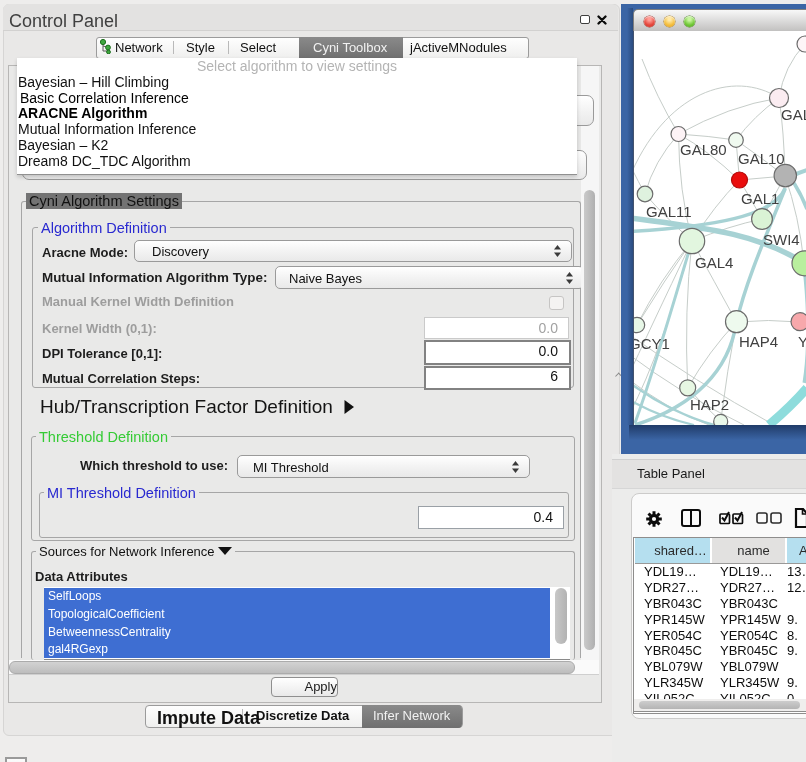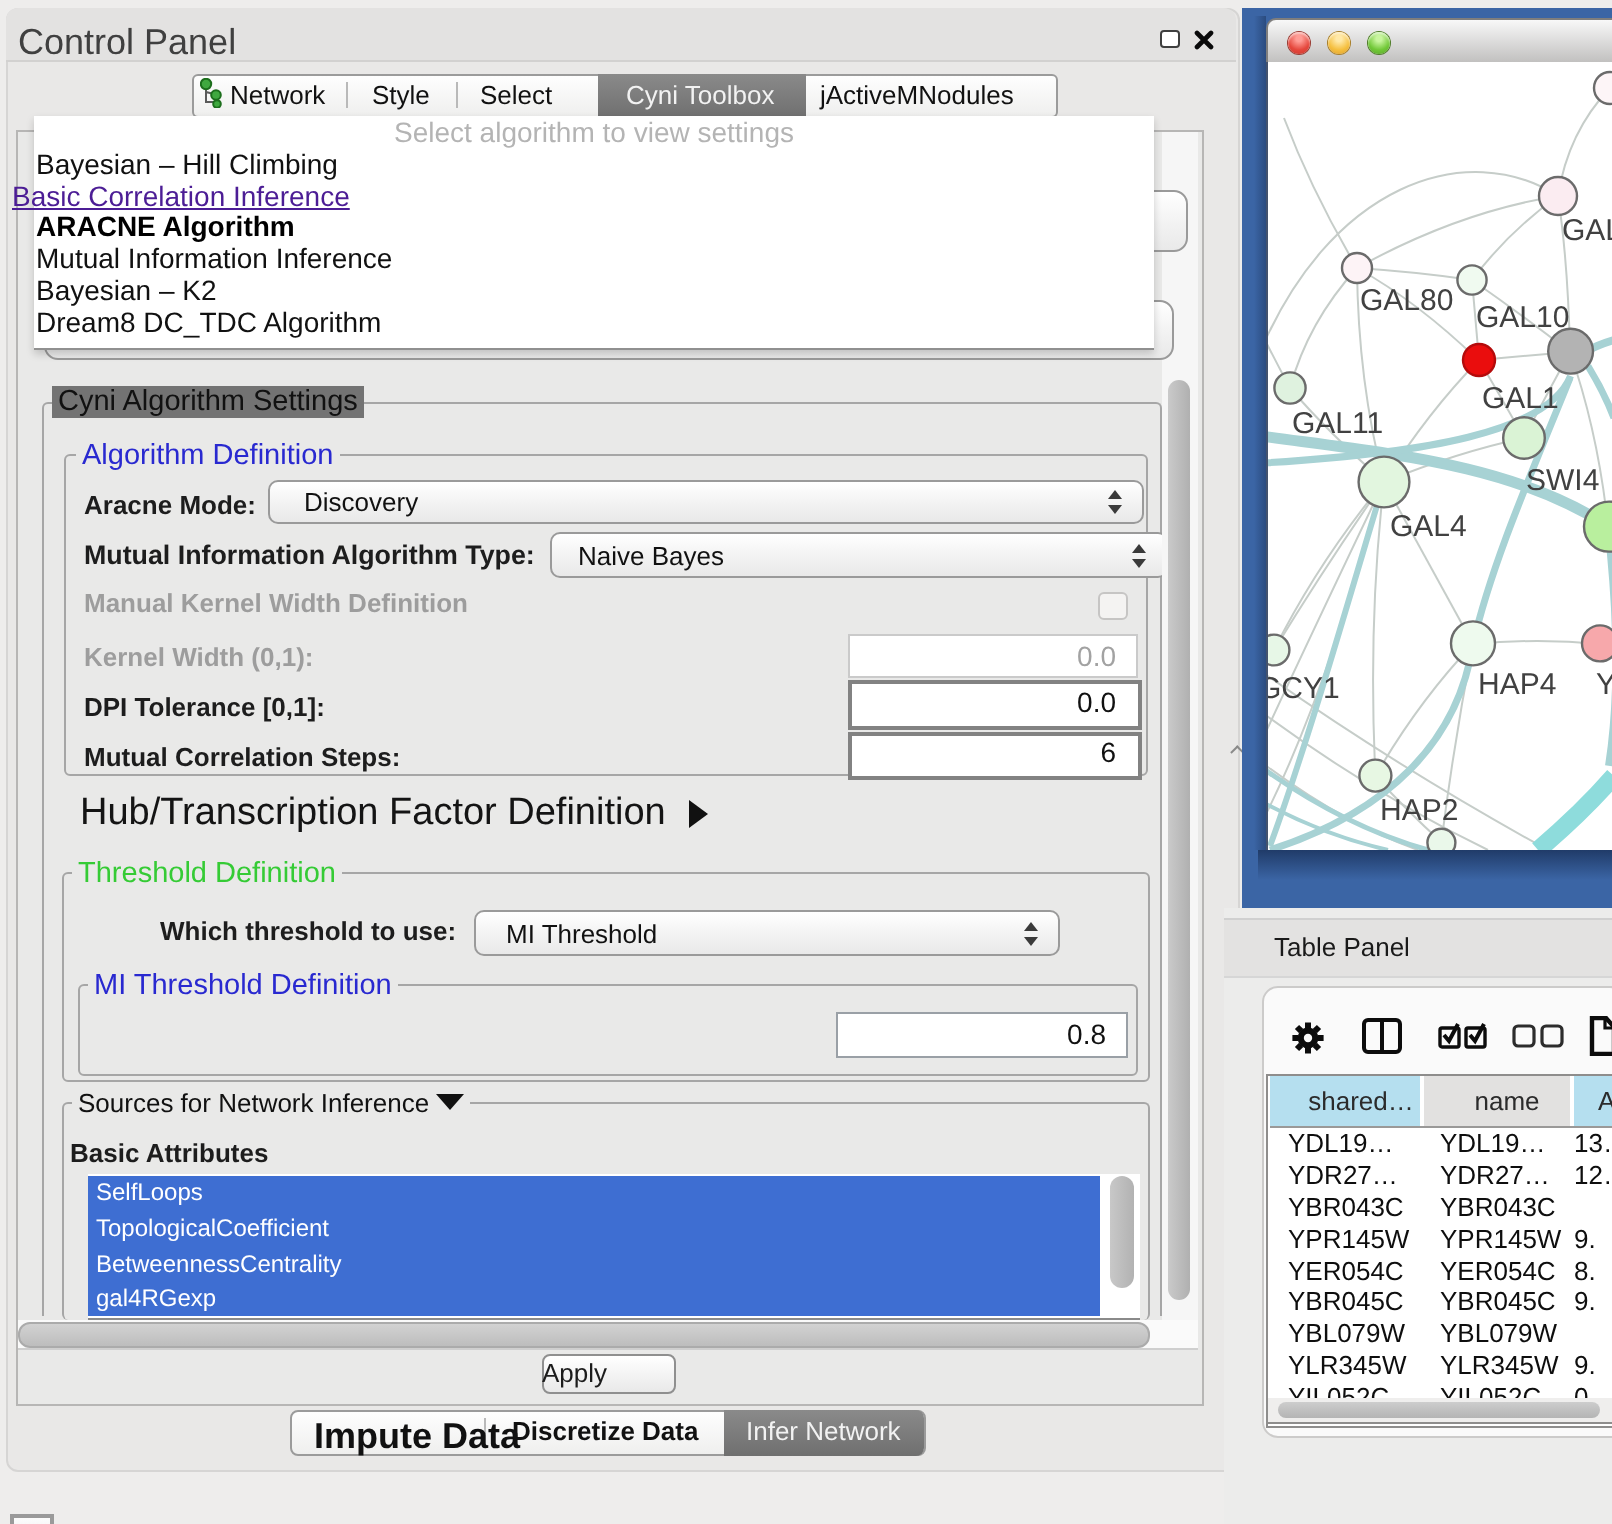--- a/index.html
+++ b/index.html
@@ -107,28 +107,28 @@
   <svg class="stepper" viewBox="0 0 9 12">
         <path d="M4.5 0 L8 4.5 L1 4.5 Z" fill="#3a3a3a"></path>
         <path d="M4.5 12 L8 7.5 L1 7.5 Z" fill="#3a3a3a"></path>
       </svg>
 </div>
 
 <div class="grp" style="left:39px;top:492px;width:528px;height:44px;"></div>
 <div class="grt" style="left:44px;top:485px;background:#e9e9e8;font-size:14.5px;color:#2929d0;">MI Threshold Definition</div>
 <div class="field" style="left:418px;top:506px;width:144px;height:21px;border:1.5px solid #9aa0a6;"></div>
 <div class="abs" style="left:418px;top:506px;width:142px;height:23px;">
-      <span style="position:absolute;right:7px;top:3px;font-size:14px;color:#111;">0.8</span>
+      <span style="position:absolute;right:7px;top:3px;font-size:14px;color:#111;">0.4</span>
     </div>
 
 <div class="grp" style="left:31px;top:551px;width:542px;height:108px;border-bottom:none;"></div>
 <div class="grt" style="left:36px;top:544px;background:#e9e9e8;font-size:13px;color:#111;">Sources for Network Inference <svg width="14" height="8" viewBox="0 0 14 8" style="vertical-align:1px">
         <path d="M0 0 L14 0 L7 8 Z" fill="#111"></path>
       </svg></div>
-<div class="lbl abs" style="left:35px;top:569px;">Basic Attributes</div>
+<div class="lbl abs" style="left:35px;top:569px;">Data Attributes</div>
 
 <div class="abs" style="left:44px;top:587px;width:526px;height:72px;background:#fff;border-bottom:1px solid #8a8a8a;"></div>
 <div class="abs" style="left:44px;top:588px;width:506px;height:70px;background:#3e6ed2;"></div>
 <div class="abs" style="left:48px;top:589px;font-size:12px;color:#fff;">SelfLoops</div>
 <div class="abs" style="left:48px;top:607px;font-size:12px;color:#fff;">TopologicalCoefficient</div>
 <div class="abs" style="left:48px;top:625px;font-size:12px;color:#fff;">BetweennessCentrality</div>
 <div class="abs" style="left:48px;top:642px;font-size:12px;color:#fff;">gal4RGexp</div>
 <div class="abs" style="left:555px;top:588px;width:12px;height:56px;background:linear-gradient(90deg,#c8c8c8,#b2b2b2);border-radius:6px;"></div>
 
 <div class="abs" style="left:9px;top:660px;width:590px;height:14px;background:#fafafa;border-bottom:1px solid #cfcfcf;"></div>
@@ -137,28 +137,28 @@
 <div class="abs" style="left:581px;top:66px;width:18px;height:594px;background:#f6f6f6;"></div>
 <div class="abs" style="left:584px;top:190px;width:11px;height:460px;background:linear-gradient(90deg,#cacaca,#b0b0b0);border-radius:6px;"></div>
 
 <div class="combo" style="left:22px;top:95px;width:570px;height:29px;border-radius:7px;"></div>
 <div class="combo" style="left:22px;top:150px;width:563px;height:28px;border-radius:7px;"></div>
 <div class="abs" style="left:26px;top:158px;font-size:13px;color:#111;">g</div>
 
 <div class="abs" style="left:17px;top:58px;width:560px;height:116px;background:#fff;border-bottom:1.5px solid #909090;box-shadow:0 2px 4px rgba(0,0,0,0.18);"></div>
 <div class="abs" style="left:17px;top:58px;width:560px;height:17px;font-size:14px;color:#b4b4b4;text-align:center;">Select algorithm to view settings</div>
 <div class="abs" style="left:18px;top:74px;font-size:14px;color:#111;">Bayesian – Hill Climbing</div>
-<div class="abs" style="left:6px;top:90px;font-size:14px;color:#4c1d95;text-decoration:underline;">Basic Correlation Inference</div>
+<div class="abs" style="left:20px;top:90px;font-size:14px;color:#000000;">Basic Correlation Inference</div>
 <div class="abs" style="left:18px;top:105px;font-size:14px;font-weight:bold;color:#000;">ARACNE Algorithm</div>
 <div class="abs" style="left:18px;top:121px;font-size:14px;color:#111;">Mutual Information Inference</div>
 <div class="abs" style="left:18px;top:137px;font-size:14px;color:#111;">Bayesian – K2</div>
 <div class="abs" style="left:18px;top:153px;font-size:14px;color:#111;">Dream8 DC_TDC Algorithm</div>
 
 <div class="abs" style="left:271px;top:677px;width:65px;height:18px;background:linear-gradient(#ffffff,#e9e9e9);border:1.5px solid #8f8f8f;border-radius:4px;"></div>
-<div class="abs" style="left:271px;top:679px;width:66px;text-align:left;font-size:13px;color:#1c1c1c;">Apply</div>
+<div class="abs" style="left:271px;top:679px;width:66px;text-align:right;font-size:13px;color:#1c1c1c;">Apply</div>
 
 <div class="abs" style="left:145px;top:705px;width:316px;height:21px;background:linear-gradient(#fefefe,#efefee);border:1px solid #9b9b9b;border-radius:4px;"></div>
 <div class="abs" style="left:362px;top:705px;width:100px;height:23px;background:linear-gradient(#8a8a8a,#6f6f6f);border-radius:0 4px 4px 0;"></div>
 <div class="abs" style="left:242px;top:709px;width:1px;height:14px;background:#b9b9b9;"></div>
 <div class="abs" style="left:157px;top:708px;font-size:18px;font-weight:bold;color:#111;">Impute Data</div>
 <div class="abs" style="left:256px;top:708px;font-size:13px;font-weight:bold;color:#111;">Discretize Data</div>
 <div class="abs" style="left:373px;top:708px;font-size:13px;color:#f2f2f2;">Infer Network</div>
 
 <div class="abs" style="left:5px;top:757px;width:18px;height:12px;border:2px solid #9a9a9a;background:linear-gradient(#fcfcfc,#ededed);"></div>
 

